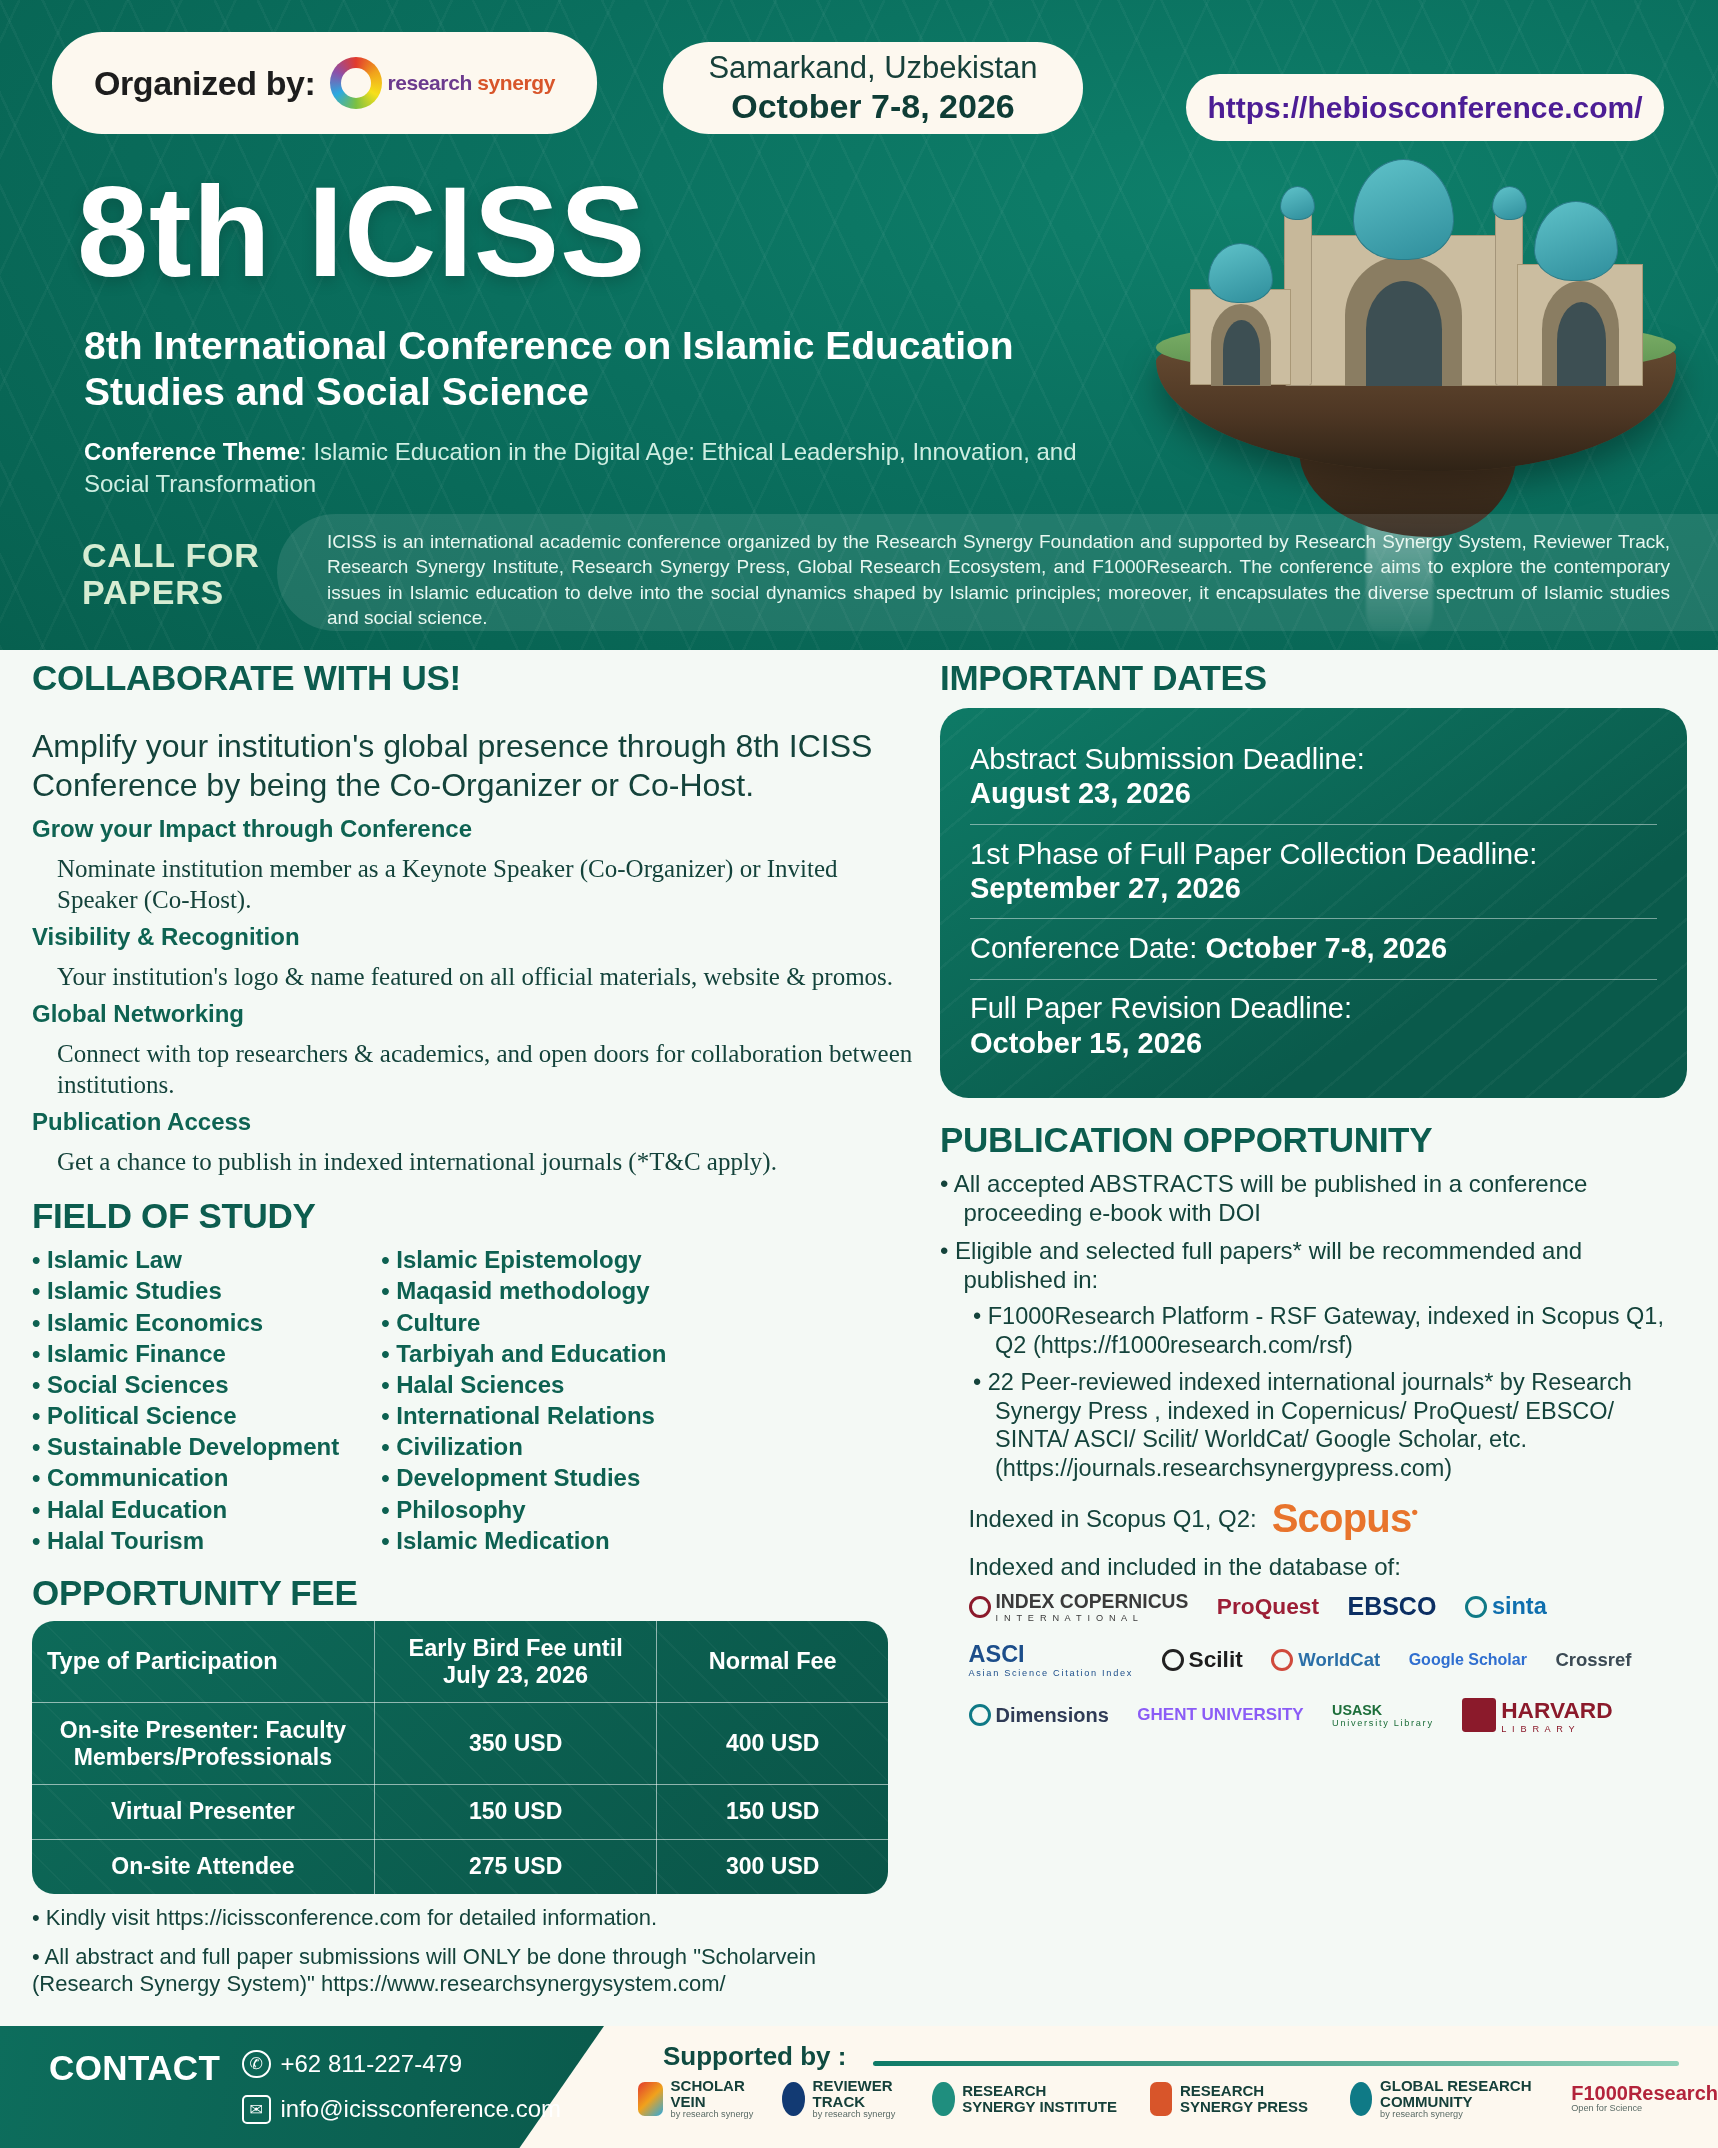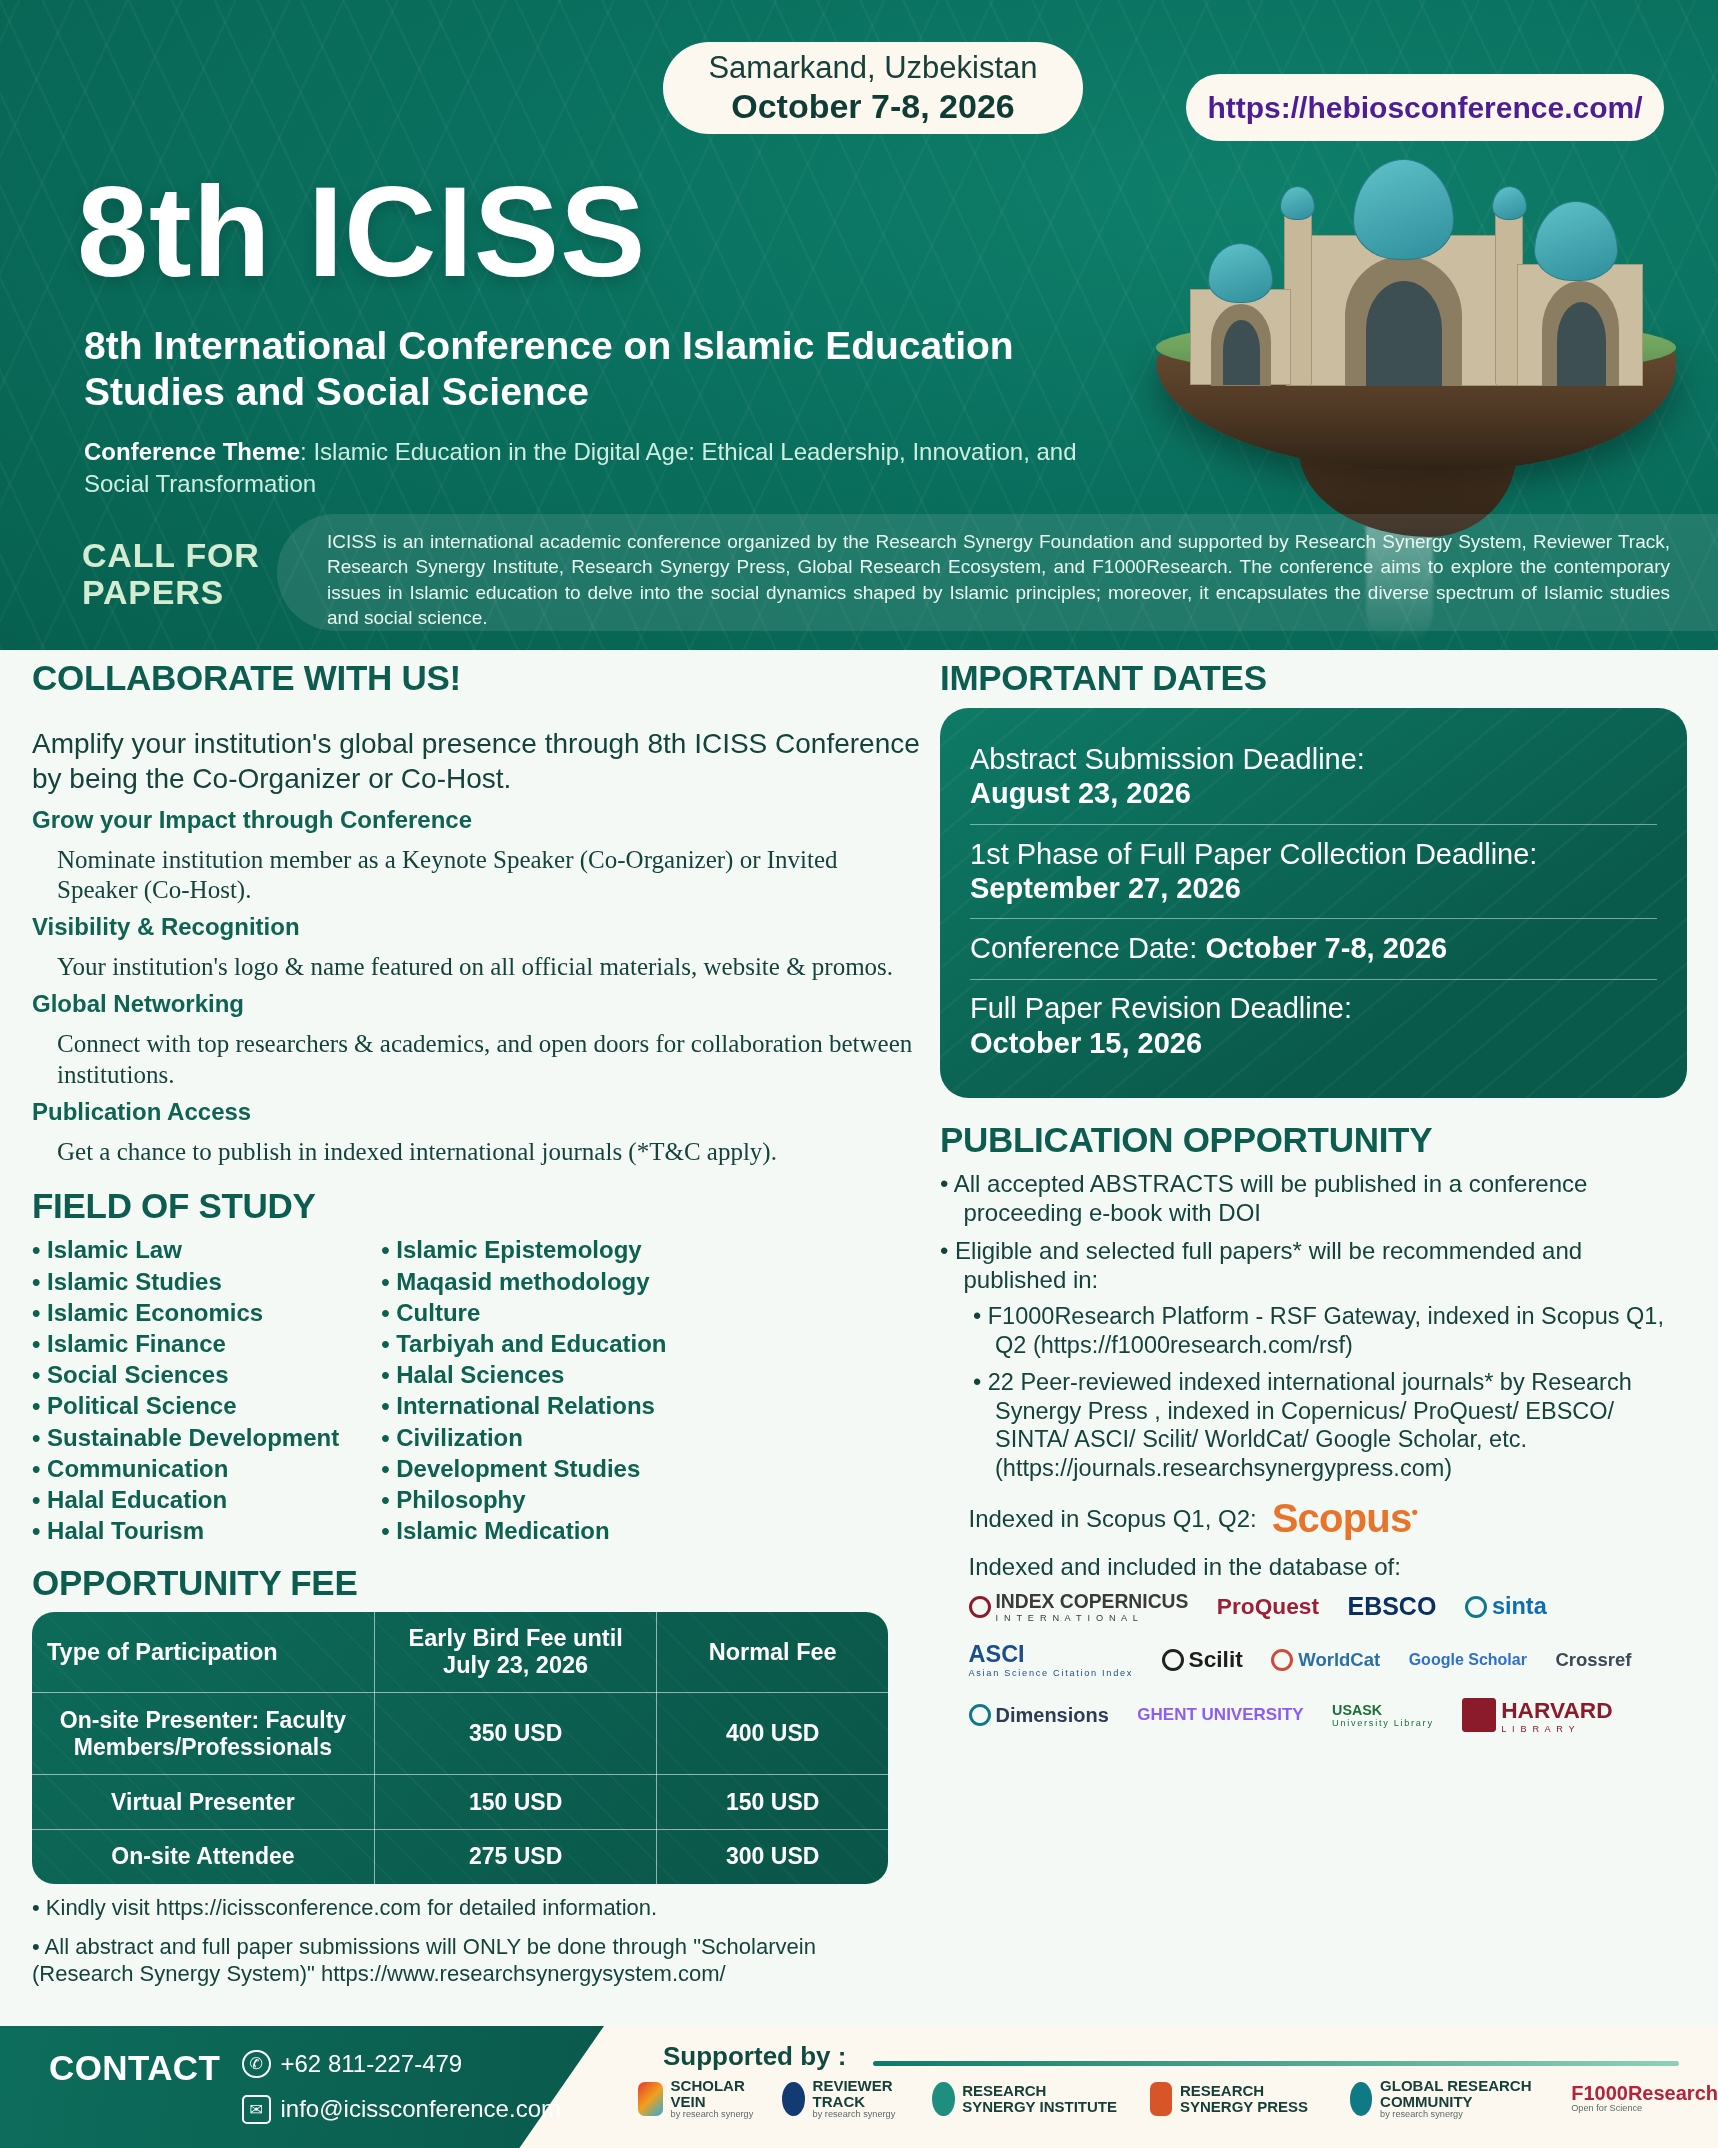--- a/index.html
+++ b/index.html
@@ -157,21 +157,21 @@
     background: #f4f9f5;
   }
   .col-left { position: absolute; left: 32px; top: 8.4px; width: 889px; }
   .col-right { position: absolute; left: 940px; top: 8.4px; width: 747px; }
 
   h2.sec {
     font-size: 35px; font-weight: 800; color: #0c5d4f; letter-spacing: -0.3px;
     margin-bottom: 8.4px;
   }
   .lead {
-    font-size: 28px; color: #14433b; line-height: 1.22; margin-bottom: 10px; margin-top: 29px;
+    font-size: 32px; color: #14433b; line-height: 1.22; margin-bottom: 10px; margin-top: 29px;
   }
   .item-h {
     font-size: 24px; font-weight: 800; color: #0e6352; margin-top: 7.6px;
   }
   .item-p {
     font-size: 25px; color: #14433b; line-height: 1.22; padding-left: 25px; margin-top: 11px; font-family: Liberation Serif, serif;
   }
 
   
   .fos-title { margin-top: 18.5px; }
@@ -329,20 +329,30 @@
       <div class="arch" style="left:411px; top:172px; width:77px; height:105px;"></div>
       <div class="arch-in" style="left:426px; top:193px; width:49px; height:84px;"></div>
       <div class="dome" style="left:403px; top:92px; width:84px; height:80px;"></div>
 
       <div class="bldg" style="left:59px; top:180px; width:101px; height:96px;"></div>
       <div class="arch" style="left:80px; top:195px; width:60px; height:82px;"></div>
       <div class="arch-in" style="left:92px; top:211px; width:37px; height:65px;"></div>
       <div class="dome" style="left:77px; top:134px; width:65px; height:60px;"></div>
     </div>
 
+    <div class="hdr-pill" id="pill-org">
+      <span class="lbl">Organized by:</span>
+      <span class="rsf-logo">
+        <span class="rsf-ring"></span>
+        <span class="rsf-txt">
+          <span class="r">research</span>
+          <span class="s">synergy</span>
+        </span>
+      </span>
+    </div>
 
     <div class="hdr-pill" id="pill-place">
       <div class="line1">Samarkand, Uzbekistan</div>
       <div class="line2">October 7-8, 2026</div>
     </div>
 
     <div class="hdr-pill" id="pill-url">
       <span class="u">https://hebiosconference.com/</span>
     </div>
 

